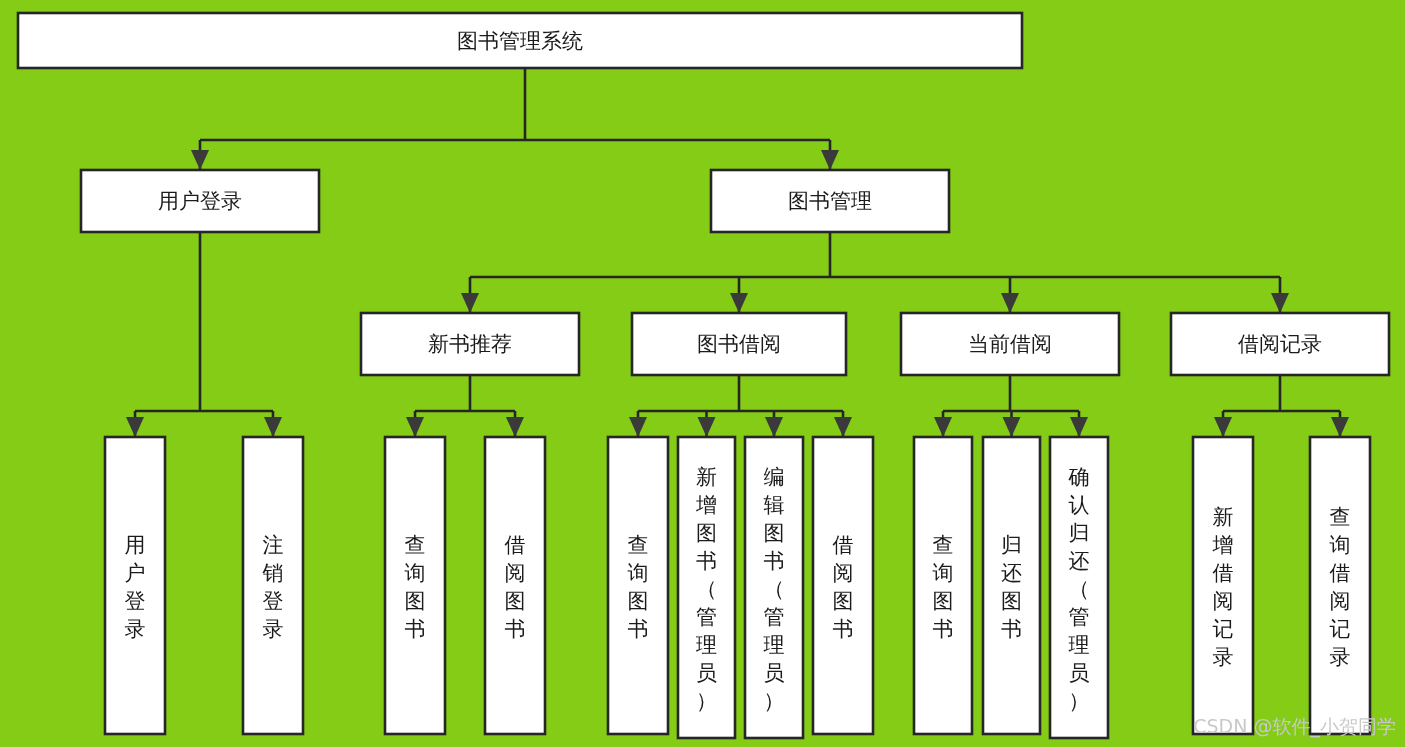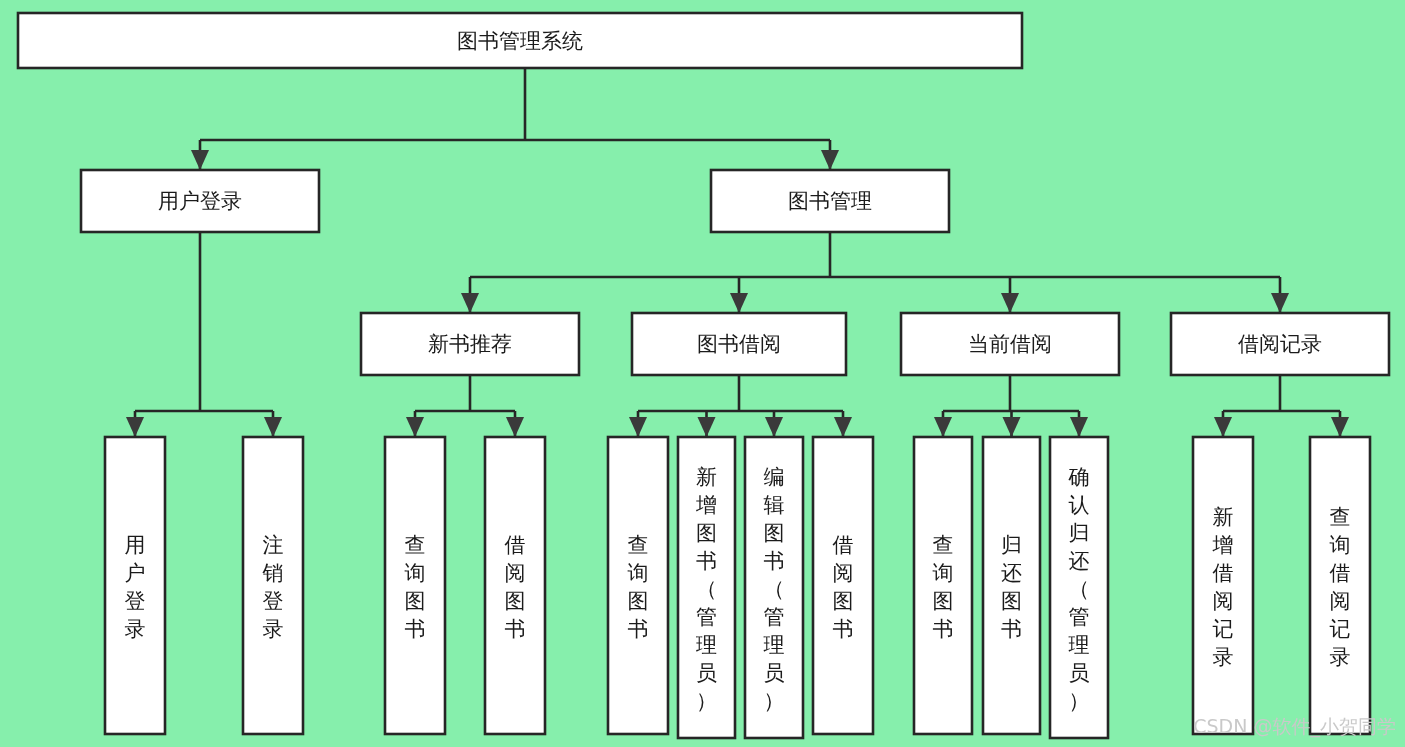--- a/index.html
+++ b/index.html
@@ -11,21 +11,21 @@
   body {
     width: 1405px;
     height: 747px;
     font-family: "DejaVu Sans", "Liberation Sans", sans-serif;
     overflow: hidden;
   }
   #diagram-root {
     position: relative;
     width: 1405px;
     height: 747px;
-    background: #86efac;
+    background: #84cc16;
   }
   svg#flow-svg {
     position: absolute;
     left: 0;
     top: 0;
     width: 1405px;
     height: 747px;
     display: block;
   }
   .node-box {

